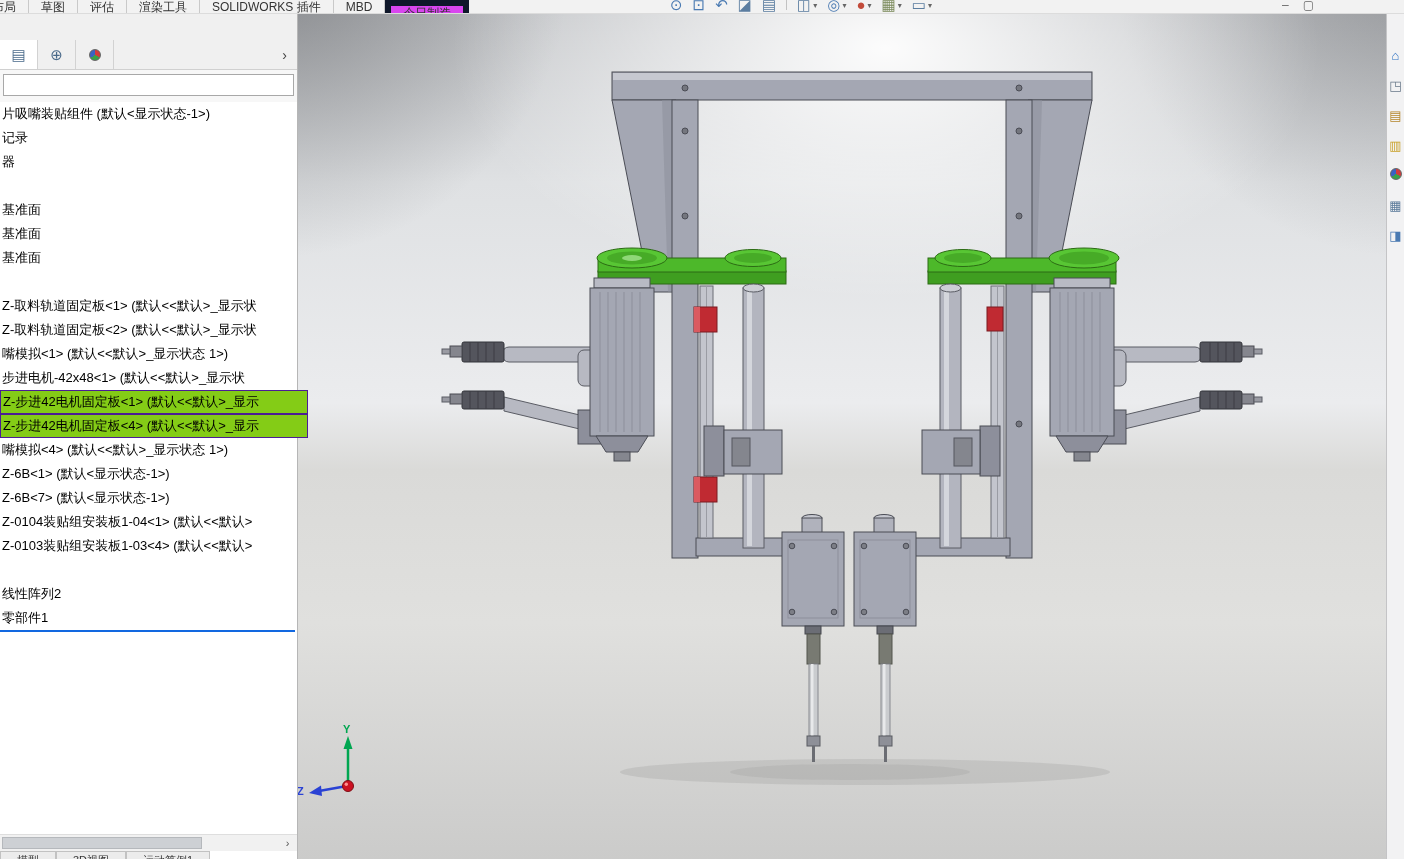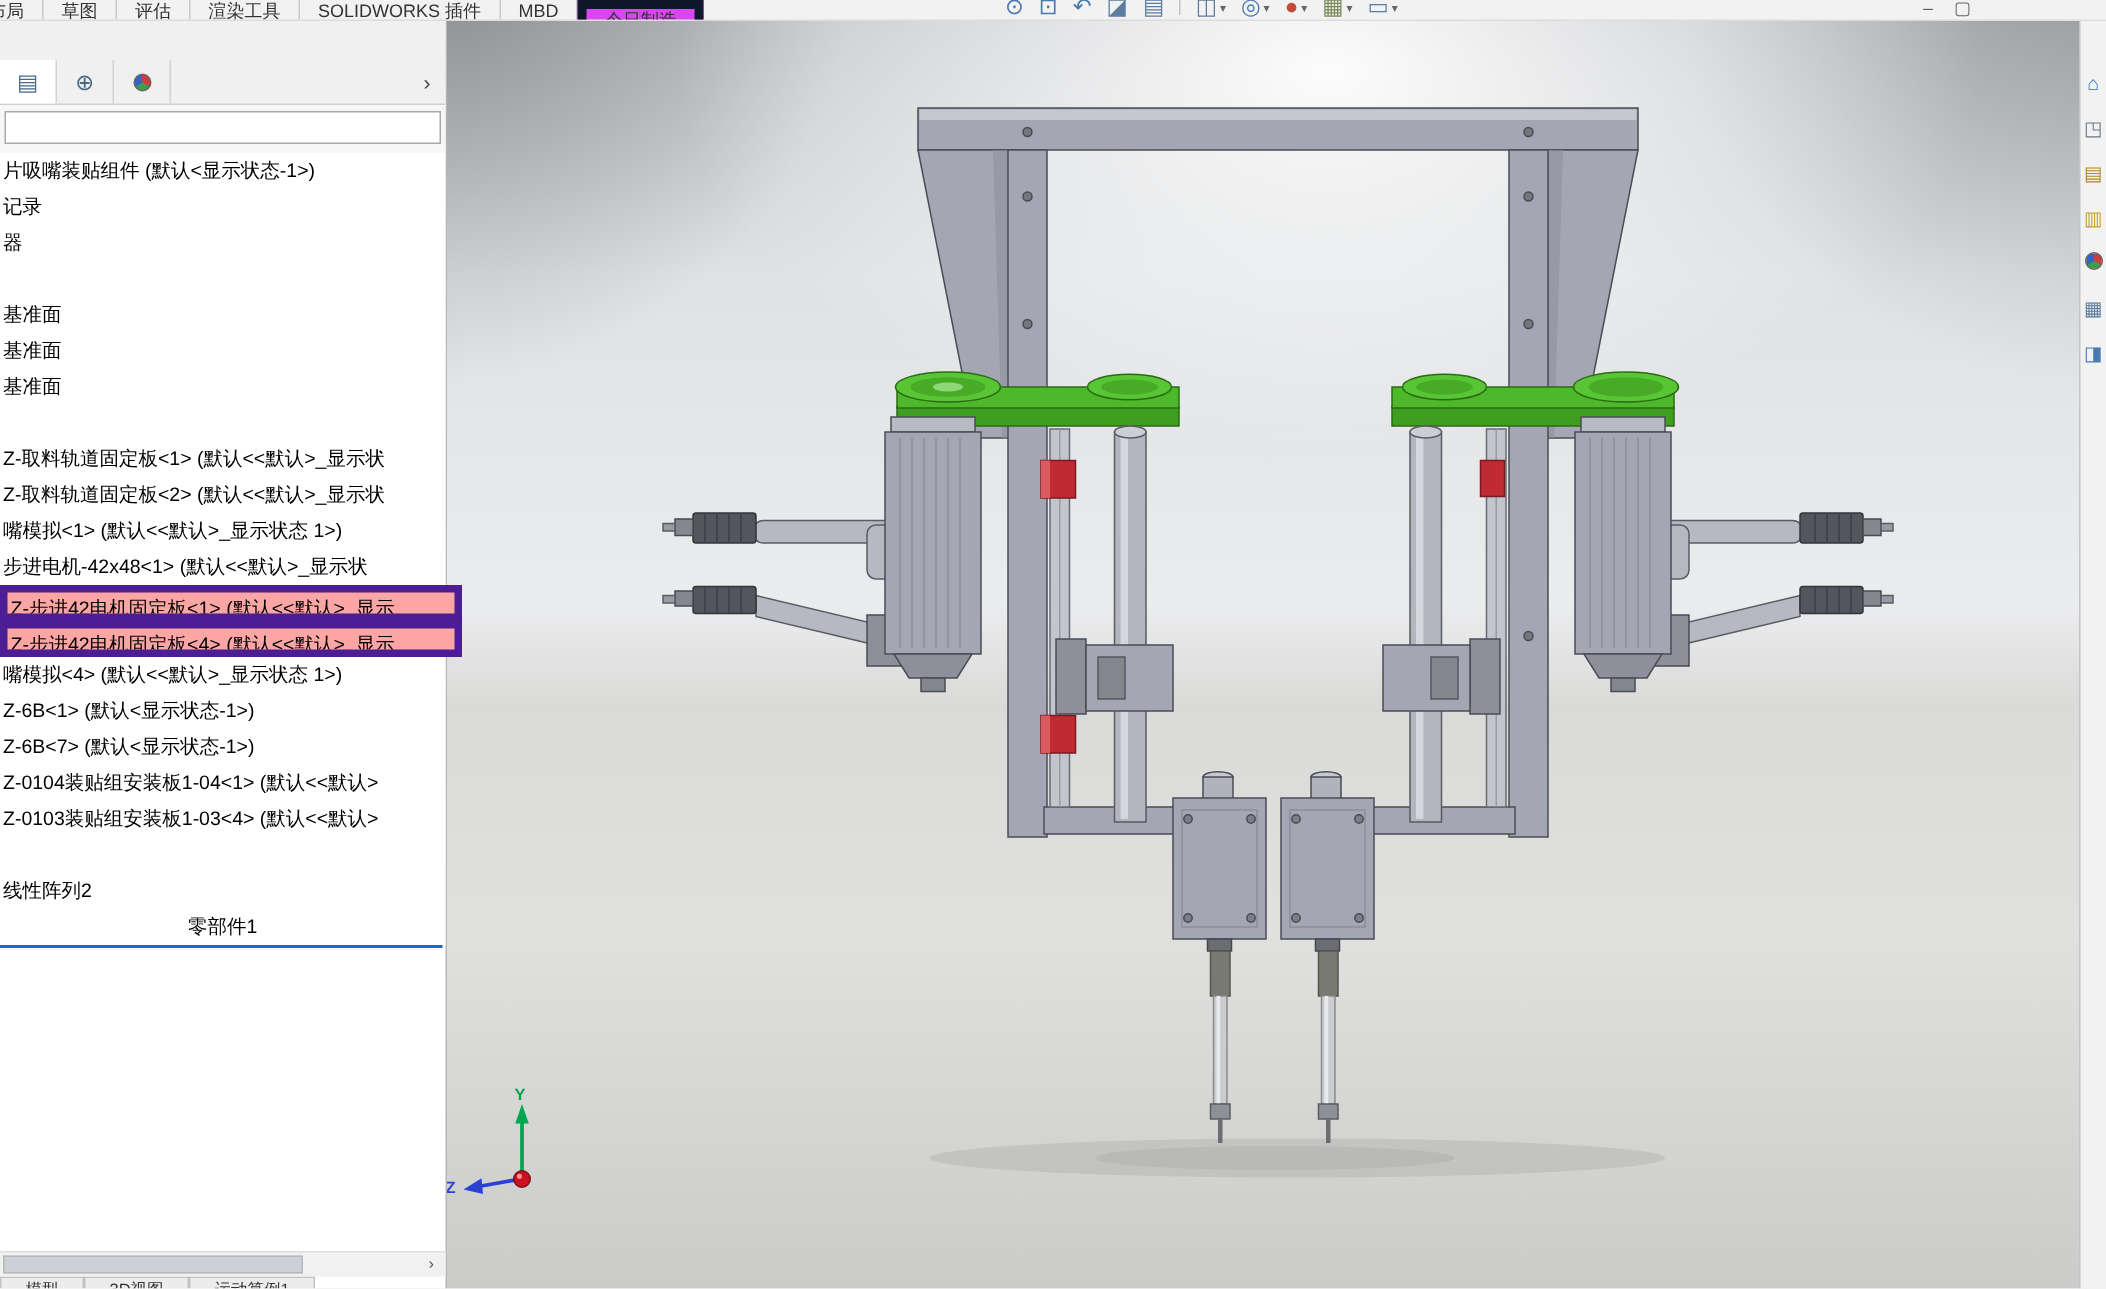--- a/index.html
+++ b/index.html
@@ -39,23 +39,23 @@
                justify-content:center; border-right:1px solid #d2d2d2;
                font-size:15px; color:#4a6a8a; }
   .panel-tab.active { background:#fff; }
   .panel-chevron { margin-left:auto; padding-right:10px; color:#444; font-size:14px; }
   .filter-row { padding:4px 3px 6px; background:#f7f7f7; }
   .filter-row input { width:100%; height:22px; border:1px solid #a8a8a8;
                       background:#fff; font-size:12px; padding:0 4px; }
   #feature-tree { position:relative; background:#fff; }
   .tree-row { height:24px; line-height:24px; font-size:13px; color:#000;
               padding-left:2px; width:295px; white-space:nowrap; overflow:hidden; }
-  .tree-row.boxed { width:308px; border:5px solid #4c1d95; background:#fca5a5;
+  .tree-row.boxed { width:308px; border:1px solid #4c1d95; background:#84cc16;
                     position:relative; z-index:6; line-height:22px; }
-  .tree-row.underline { box-shadow:0 2px 0 var(--accent-blue);text-align:center; }
+  .tree-row.underline { box-shadow:0 2px 0 var(--accent-blue); }
 
   .panel-hscroll { position:absolute; left:0; bottom:8px; width:100%; height:17px;
                    background:#f1f1f1; border-top:1px solid #dedede; }
   .hthumb { position:absolute; left:2px; top:2px; width:200px; height:12px;
             background:#cdd0d4; border:1px solid #b5b8bc; }
   .harrow { position:absolute; right:2px; top:1px; width:15px; height:14px;
             display:flex; align-items:center; justify-content:center;
             color:#555; font-size:11px; }
 
   

